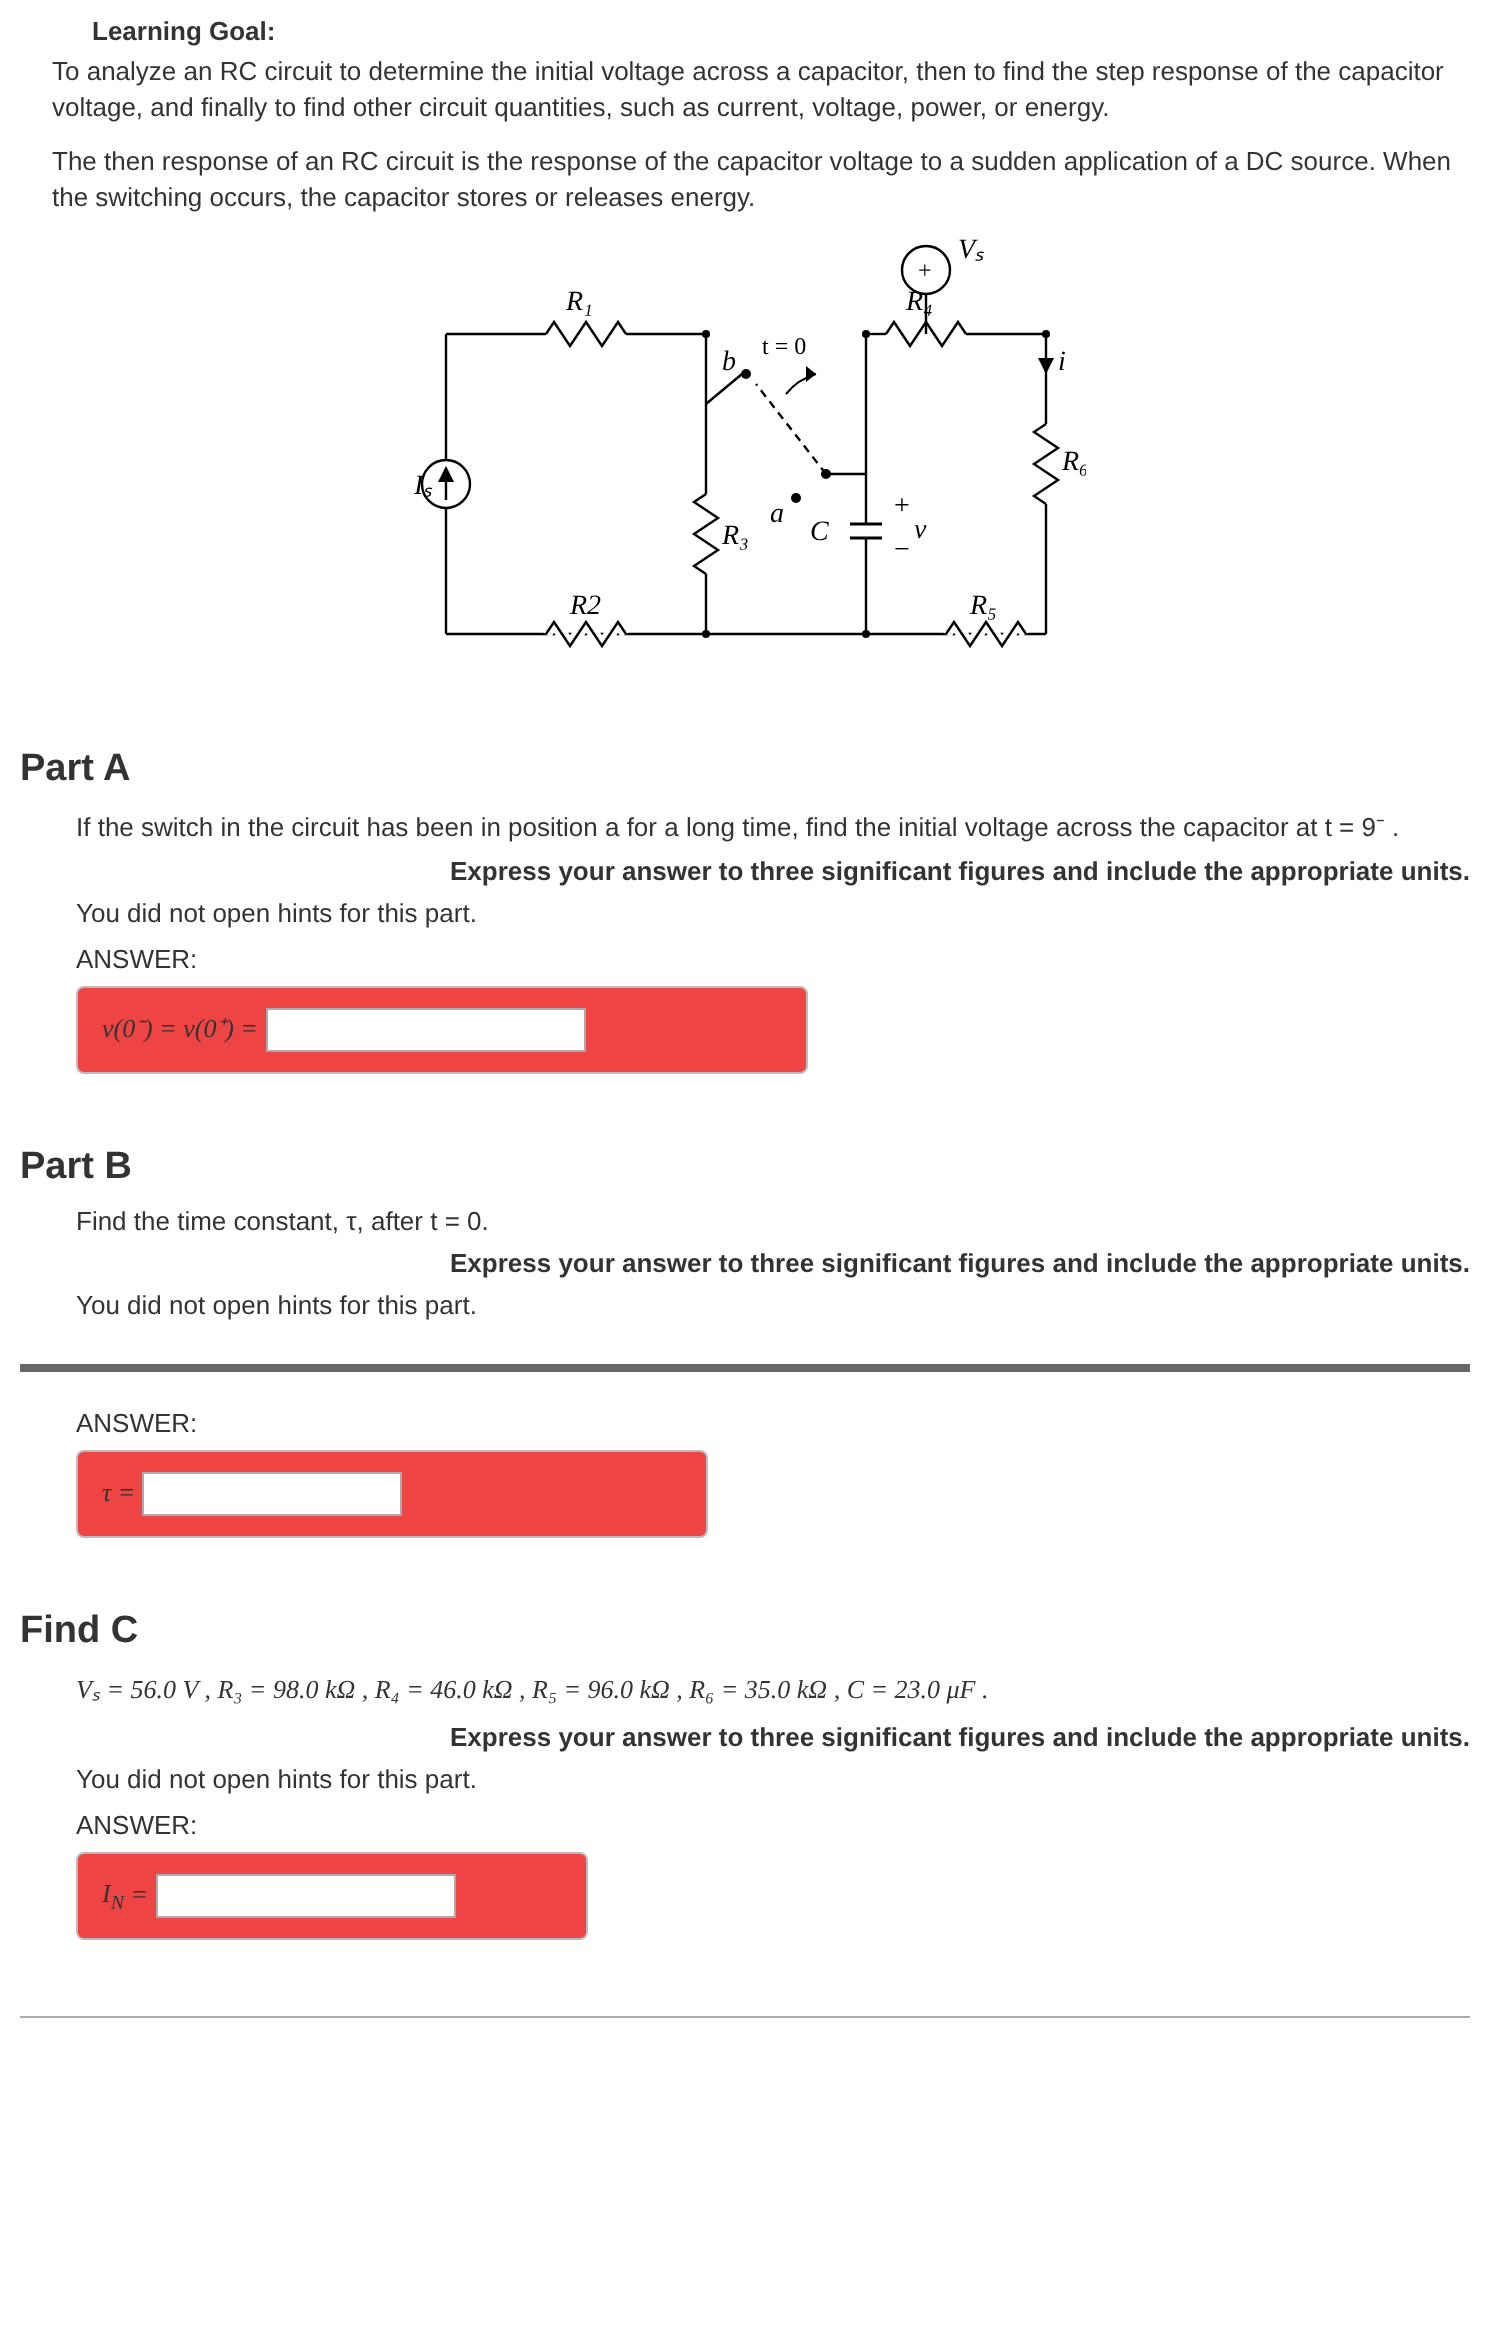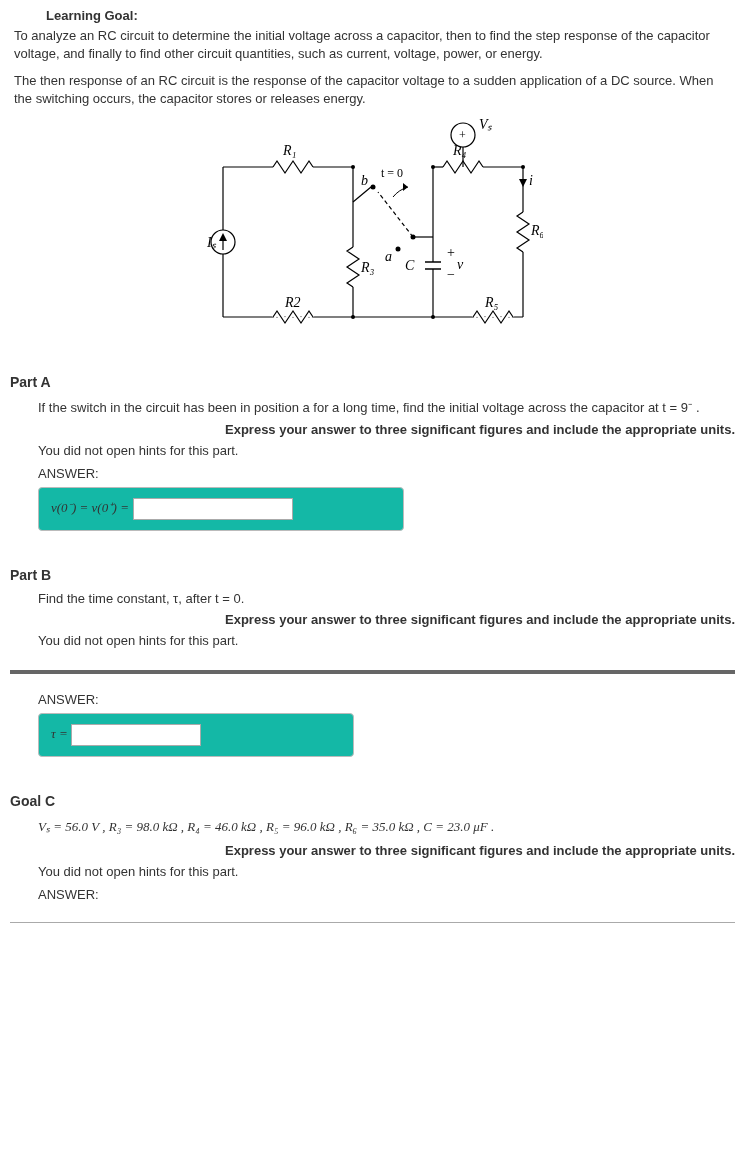--- a/index.html
+++ b/index.html
@@ -7,32 +7,32 @@
     font-size: 13px;
     color: #333;
     margin: 0;
     padding: 8px 10px;
     width: 745px;
     box-sizing: border-box;
     background: #fff;
   }
   .bold { font-weight: bold; text-align: right; }
   .lg-heading { font-weight: bold; font-size: 13px; margin-bottom: 2px; margin-left: 36px; }
-  p { margin: 4px 0 10px 4px; line-height: 1.35; }
+  p { margin: 4px 0 10px 16px; line-height: 1.35; }
   .circuit-wrap { width: 100%; text-align: center; margin: 6px 0 24px 0; }
   .circuit-wrap svg { display: inline-block; }
-  .part-heading { font-weight: bold; font-size: 14px; margin: 18px 0 8px 0; }
+  .part-heading { font-weight: bold; font-size: 19px; margin: 18px 0 8px 0; }
   .indent { margin-left: 28px; }
   .instr { margin: 6px 0; }
   .instr.bold { font-weight: bold; }
   .answer-label { margin: 8px 0 6px 0; }
   .answer-box {
     border: 1px solid #bbb;
     border-radius: 4px;
-    background: #14b8a6;
+    background: #ef4444;
     padding: 10px 12px;
     display: inline-block;
     min-width: 340px;
     margin-bottom: 18px;
   }
   .answer-box.small { min-width: 290px; }
   .answer-box.smaller { min-width: 230px; }
   .answer-box input {
     border: 1px solid #aaa;
     background: #fff;
@@ -169,21 +169,25 @@
 <hr class="rule">
 
 <div class="indent">
   <div class="answer-label">ANSWER:</div>
   <div class="answer-box small">
     <span class="eqlabel">τ =</span>
     <input type="text" style="">
   </div>
 </div>
 
-<div class="part-heading">Goal C</div>
+<div class="part-heading">Find C</div>
 <div class="indent">
   <div class="values-line">Vₛ = 56.0 V , R₃ = 98.0 kΩ , R₄ = 46.0 kΩ , R₅ = 96.0 kΩ , R₆ = 35.0 kΩ , C = 23.0 μF .</div>
   <div class="instr bold">Express your answer to three significant figures and include the appropriate units.</div>
   <div class="instr">You did not open hints for this part.</div>
   <div class="answer-label">ANSWER:</div>
+  <div class="answer-box smaller">
+    <span class="eqlabel"><i>I<sub>N</sub></i> =</span>
+    <input type="text" style="">
+  </div>
 </div>
 
 <hr class="thin">
 
 </body></html>

